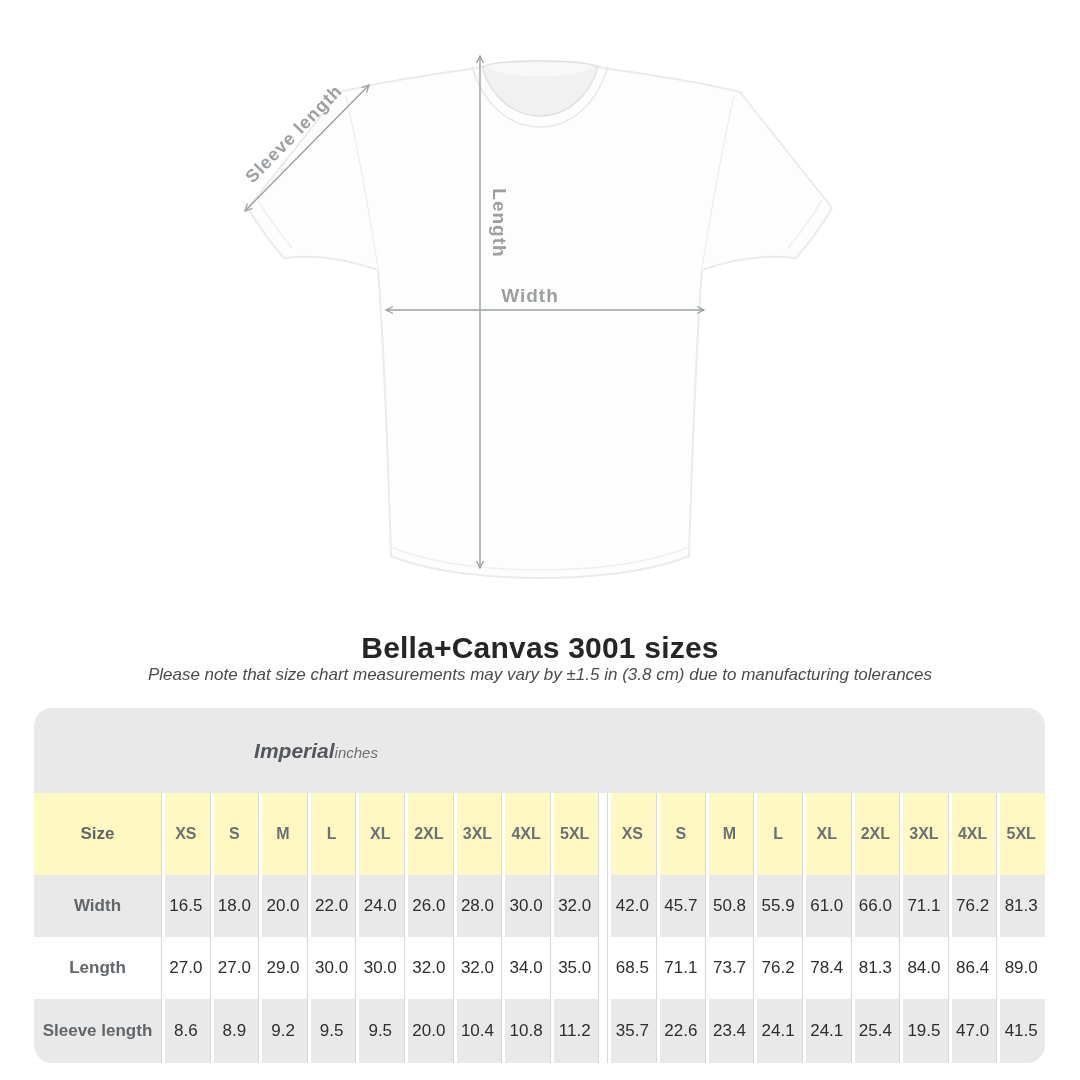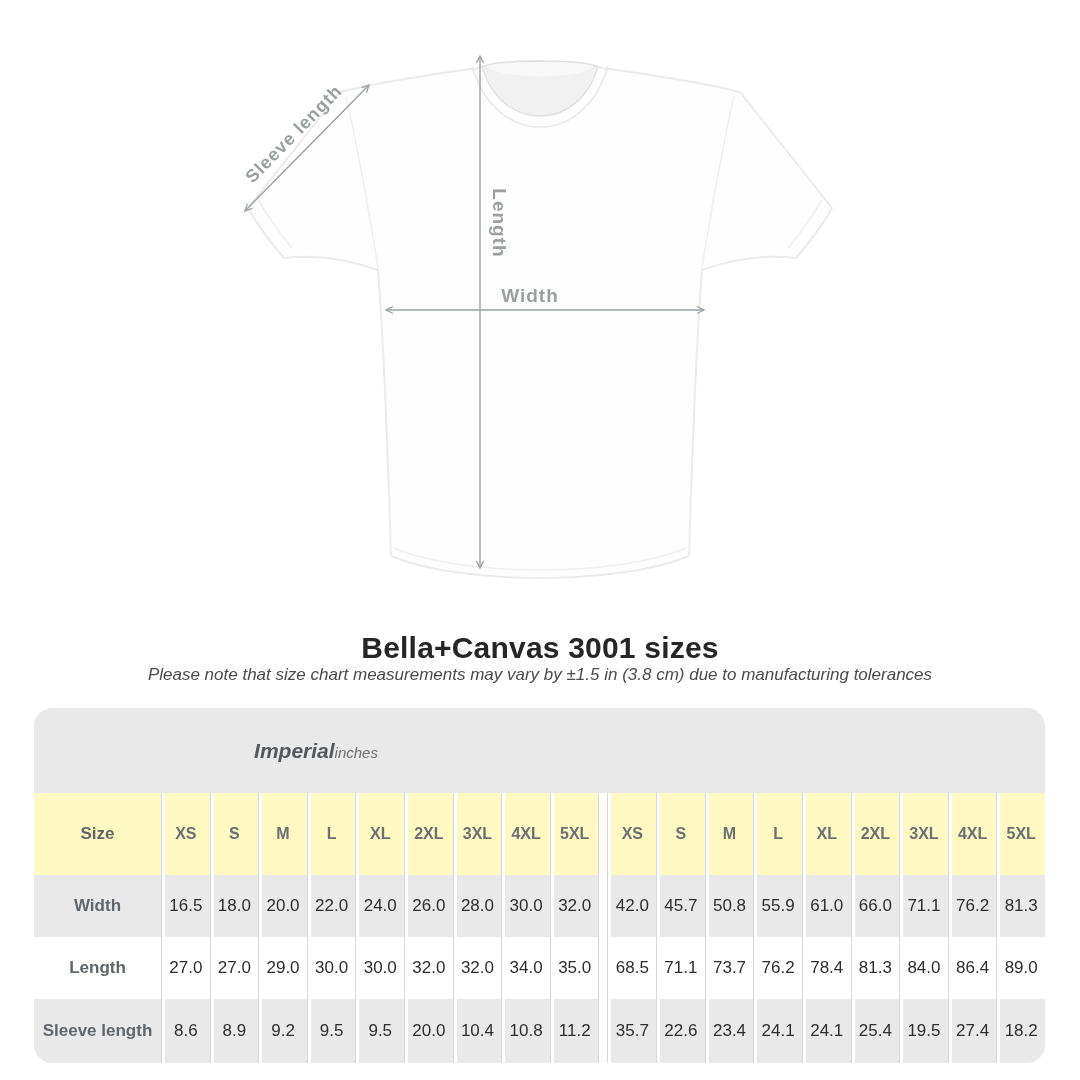--- a/index.html
+++ b/index.html
@@ -194,18 +194,18 @@
         <div class="c val div">10.8</div>
         <div class="c val div">11.2</div>
         <div class="c gap"></div>
         <div class="c val div">35.7</div>
         <div class="c val div">22.6</div>
         <div class="c val div">23.4</div>
         <div class="c val div">24.1</div>
         <div class="c val div">24.1</div>
         <div class="c val div">25.4</div>
         <div class="c val div">19.5</div>
-        <div class="c val div">27.4</div>
-        <div class="c val div">18.2</div>
+        <div class="c val div">47.0</div>
+        <div class="c val div">41.5</div>
       </div>
   </div>
 
 </div>
 
 </body></html>

